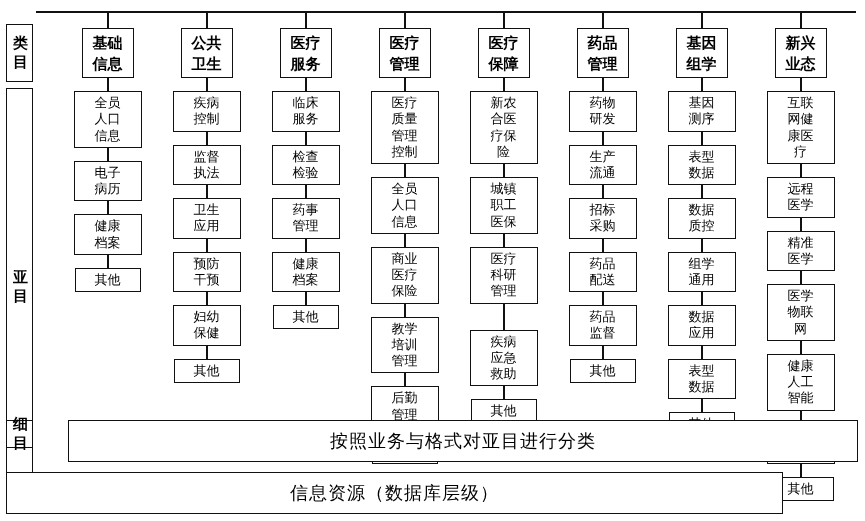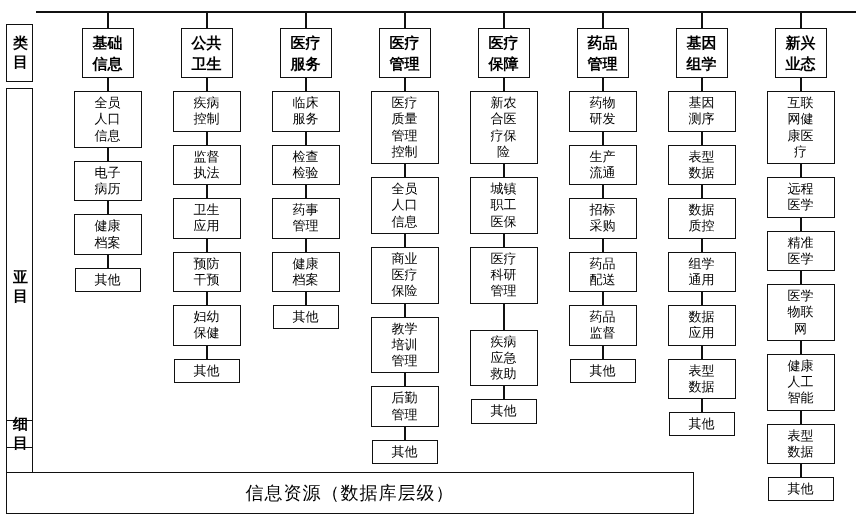--- a/index.html
+++ b/index.html
@@ -106,21 +106,21 @@
     display: flex;
     align-items: center;
     justify-content: center;
     font-size: 18px;
     letter-spacing: 1px;
   }
   .base-row {
     position: absolute;
     left: 6px;
     top: 472px;
-    width: 688px;
+    width: 777px;
     height: 42px;
     display: flex;
     align-items: center;
     justify-content: center;
     font-size: 18px;
     letter-spacing: 1px;
   }
 </style>
 </head>
 <body>
@@ -279,15 +279,16 @@
           <div class="connector"></div>
           <div class="item box">健康人工智能</div>
           <div class="connector"></div>
           <div class="item box">表型数据</div>
           <div class="connector"></div>
           <div class="item box">其他</div>
         </div>
   </div>
 </div>
 
+  <div class="detail-row box">按照业务与格式对亚目进行分类</div>
 
   <div class="base-row box">信息资源（数据库层级）</div>
 </div>
 
 </body></html>

